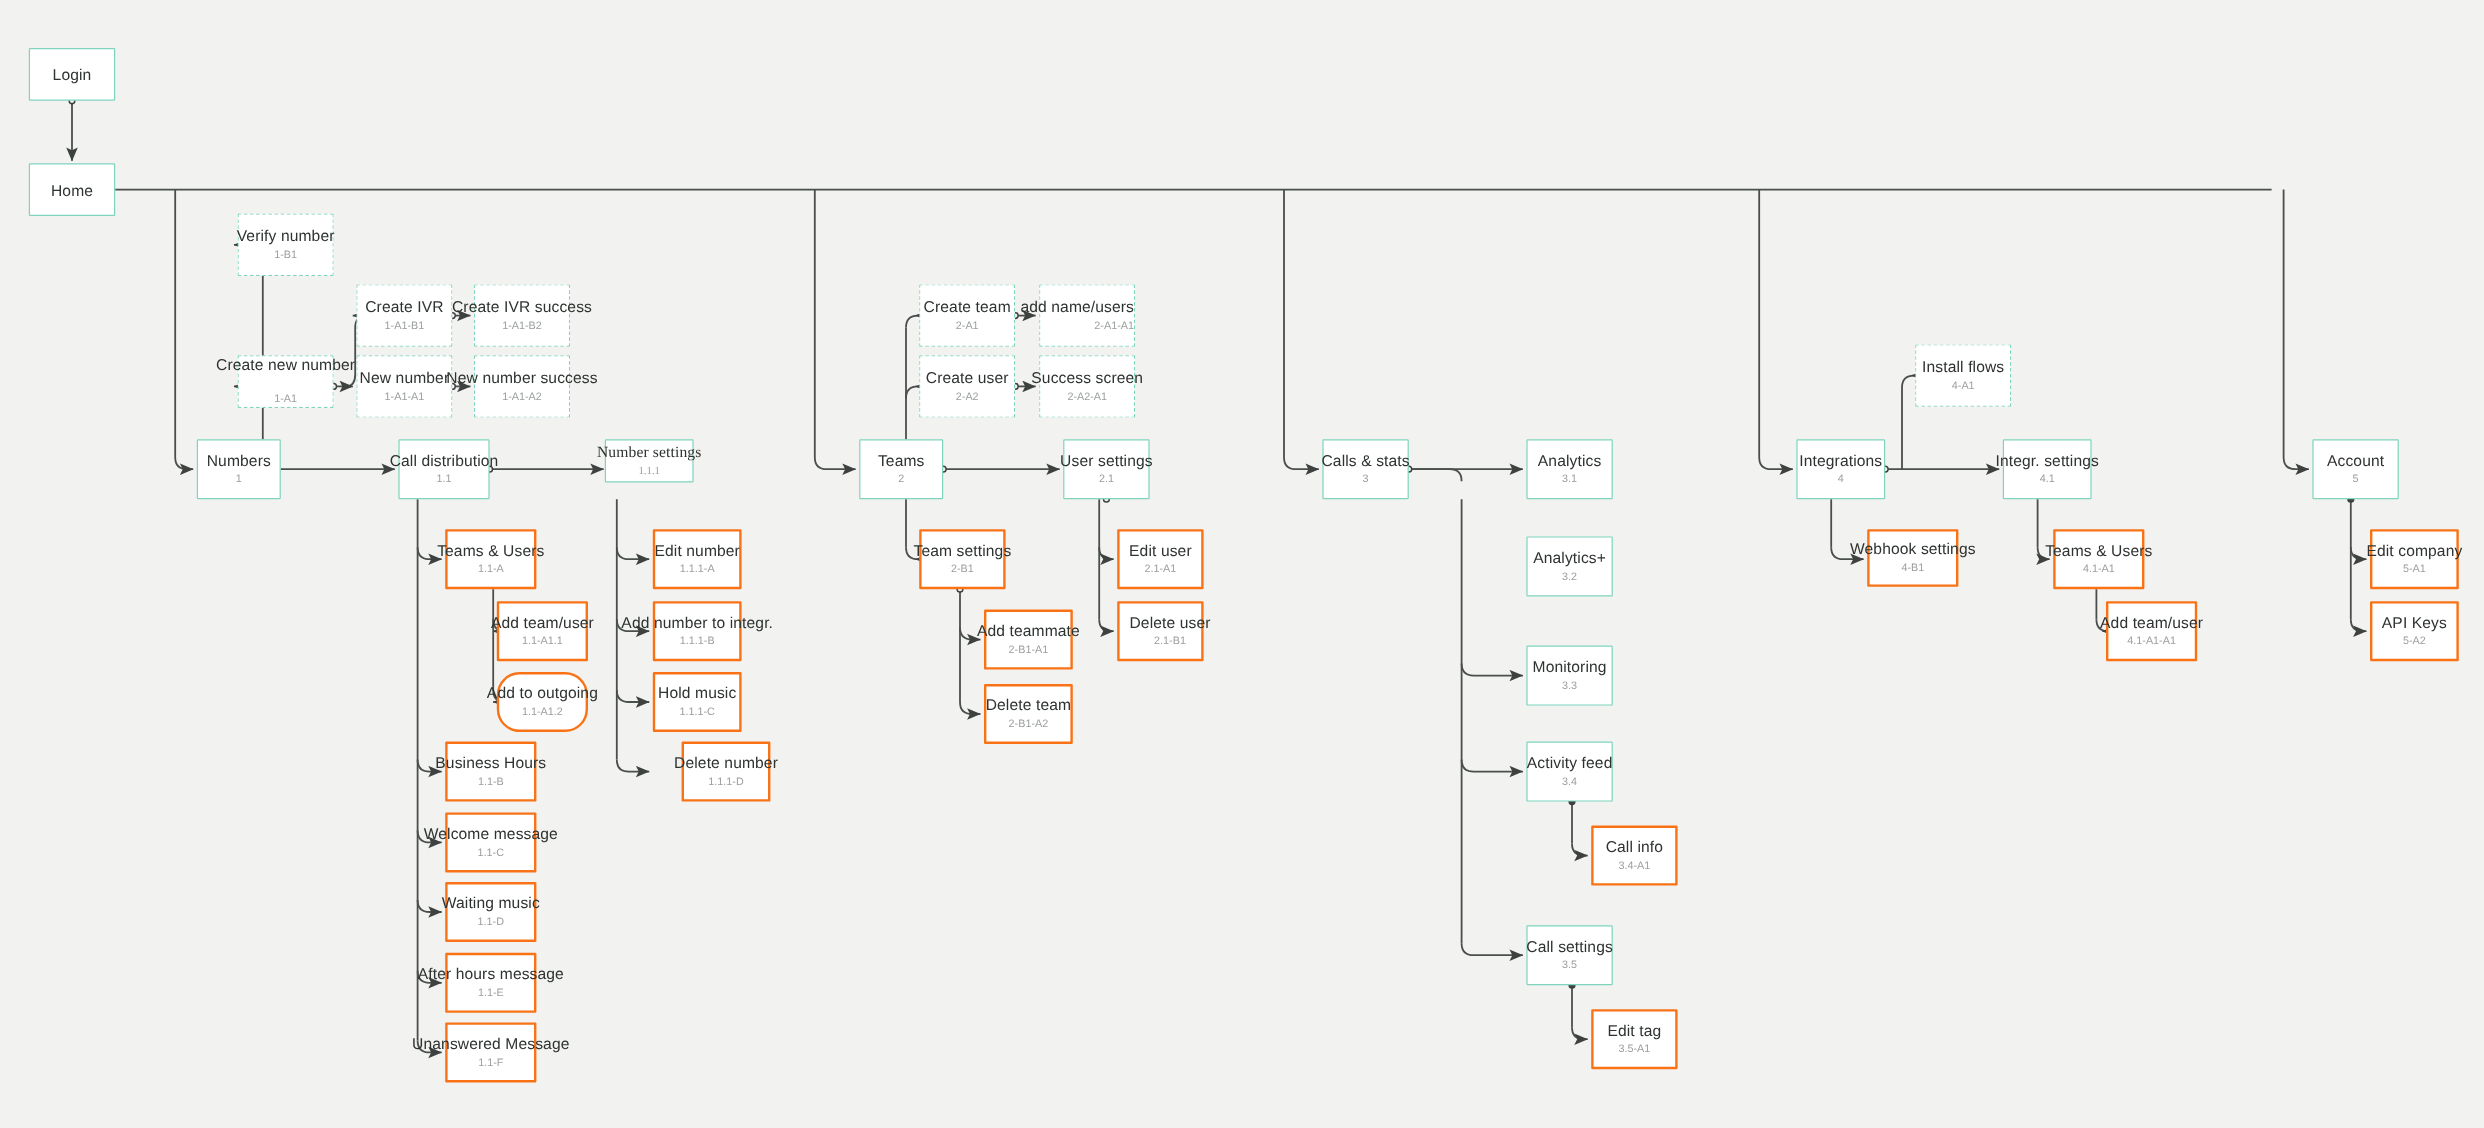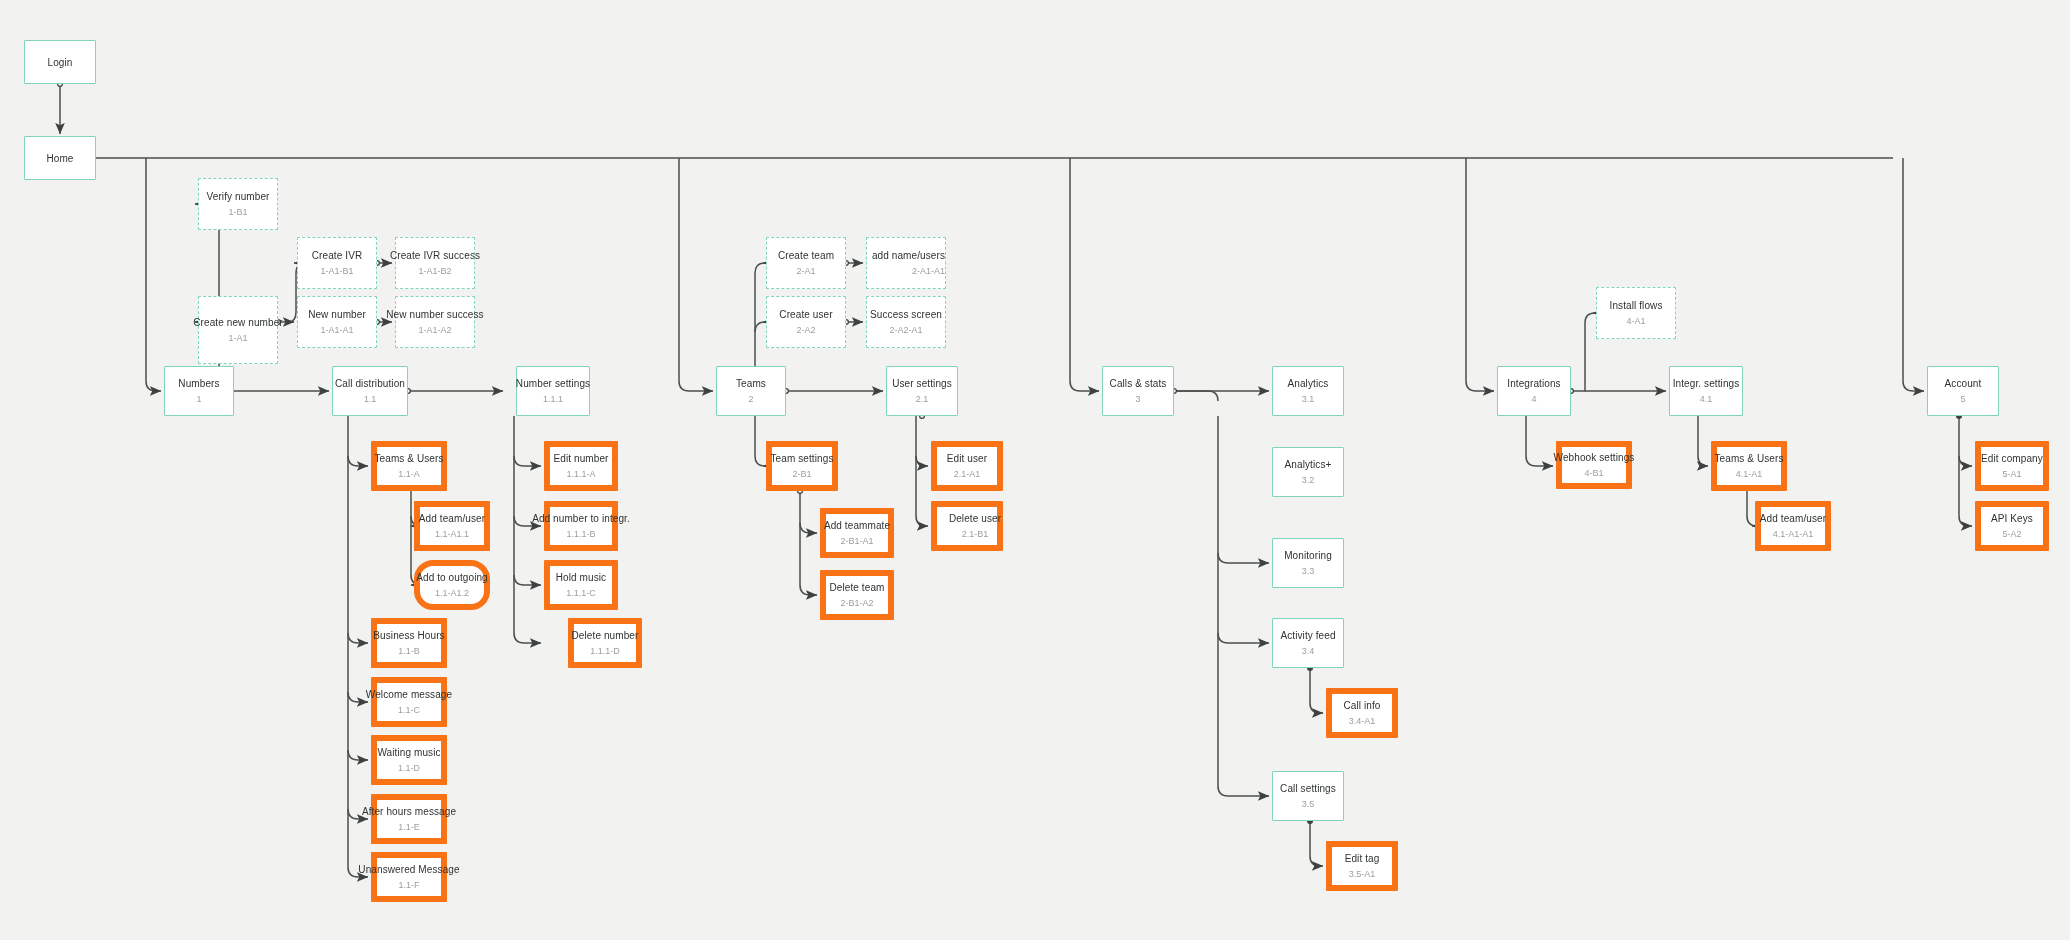--- a/index.html
+++ b/index.html
@@ -25,32 +25,32 @@
     pointer-events:none;
   }
   .node{
     position:absolute;
     box-sizing:border-box;
     display:flex;
     flex-direction:column;
     align-items:center;
     justify-content:center;
     background:#ffffff;
-    border:6px solid #f97316;
+    border:2px solid #f97316;
     border-radius:1px;
   }
   .node.primary{
     border:1.4px solid #7fd4bd;
   }
   .node.dashed{
     border:1.4px dashed #7fd4bd;
     background:#ffffff;
   }
   .node .ttl{
-    font-size:10px;
+    font-size:13px;
     color:#2e3330;
     letter-spacing:0.1px;
     line-height:13px;
     text-align:center;
     white-space:nowrap;
   }
   .node .code{
     font-size:9px;
     color:#9a9f9c;
     line-height:13px;
@@ -160,21 +160,21 @@
       <div class="node primary" style="left: 24px; top: 40px; width: 72px; height: 44px;">
         <div class="ttl">Login</div>
       </div>
       <div class="node primary" style="left: 24px; top: 136px; width: 72px; height: 44px;">
         <div class="ttl">Home</div>
       </div>
       <div class="node dashed" style="left: 198px; top: 178px; width: 80px; height: 52px;">
         <div class="ttl">Verify number</div>
         <div class="code">1-B1</div>
       </div>
-      <div class="node dashed" style="left: 198px; top: 296px; width: 80px; height: 68px;">
+      <div class="node dashed" style="left: 198px; top: 296px; width: 80px; height: 44px; justify-content: space-between;">
         <div class="ttl">Create new number</div>
         <div class="code">1-A1</div>
       </div>
       <div class="node dashed" style="left: 297px; top: 237px; width: 80px; height: 52px;">
         <div class="ttl">Create IVR</div>
         <div class="code">1-A1-B1</div>
       </div>
       <div class="node dashed" style="left: 395px; top: 237px; width: 80px; height: 52px;">
         <div class="ttl">Create IVR success</div>
         <div class="code">1-A1-B2</div>
@@ -188,21 +188,21 @@
         <div class="code">1-A1-A2</div>
       </div>
       <div class="node primary" style="left: 164px; top: 366px; width: 70px; height: 50px;">
         <div class="ttl">Numbers</div>
         <div class="code">1</div>
       </div>
       <div class="node primary" style="left: 332px; top: 366px; width: 76px; height: 50px;">
         <div class="ttl">Call distribution</div>
         <div class="code">1.1</div>
       </div>
-      <div class="node primary" style="left: 516px; top: 366px; width: 74px; height: 50px;">
+      <div class="node primary" style="left: 504px; top: 366px; width: 74px; height: 36px; font-family: Liberation Serif, serif;">
         <div class="ttl">Number settings</div>
         <div class="code">1.1.1</div>
       </div>
       <div class="node plain" style="left: 371px; top: 441px; width: 76px; height: 50px;">
         <div class="ttl">Teams &amp; Users</div>
         <div class="code">1.1-A</div>
       </div>
       <div class="node plain" style="left: 414px; top: 501px; width: 76px; height: 50px;">
         <div class="ttl">Add team/user</div>
         <div class="code">1.1-A1.1</div>

